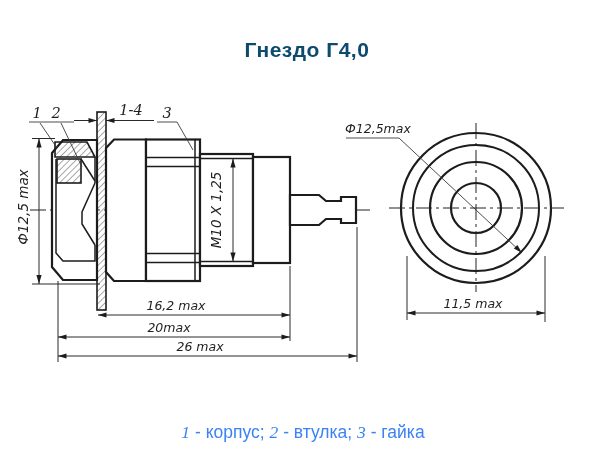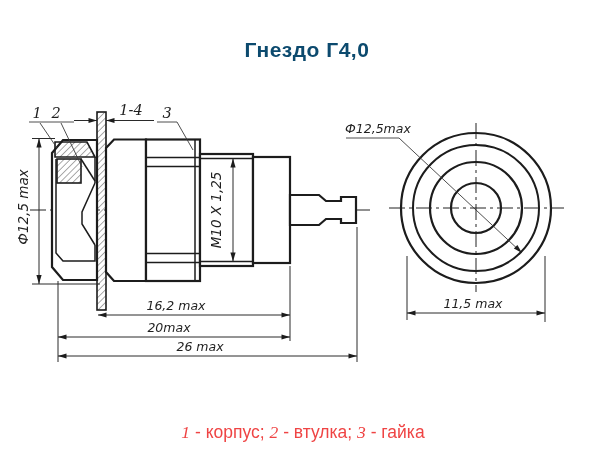--- a/index.html
+++ b/index.html
@@ -6,21 +6,21 @@
   .canvas{
     position:relative;width:606px;height:475px;background:#ffffff;overflow:hidden;
     font-family:"Liberation Sans", sans-serif;
   }
   .title{
     position:absolute;top:30px;left:4px;width:100%;text-align:center;
     font-size:21px;font-weight:bold;color:#0c4a6e;letter-spacing:.5px;margin-top:8px;
   }
   .caption{
     position:absolute;top:422px;left:0;width:100%;text-align:center;
-    font-size:17.5px;color:#ef4444;
+    font-size:17.5px;color:#3b82f6;
   }
   .caption .num{font-style:italic;font-family:"Liberation Serif", serif;}
   svg{position:absolute;left:0;top:0;}
   .outline{fill:#ffffff;stroke:#1c1c1c;stroke-width:2.2;stroke-linejoin:miter;}
   .inner{fill:none;stroke:#1c1c1c;stroke-width:1.5;}
   .thin{fill:none;stroke:#3a3a3a;stroke-width:0.9;}
   .dimline{fill:none;stroke:#2a2a2a;stroke-width:1;}
   .cl{fill:none;stroke:#222;stroke-width:1;stroke-dasharray:16 4 3 4;}
   .arrow{fill:#1c1c1c;stroke:none;}
   .hatched{fill:url(#hatch);stroke:#1c1c1c;stroke-width:1.6;}

